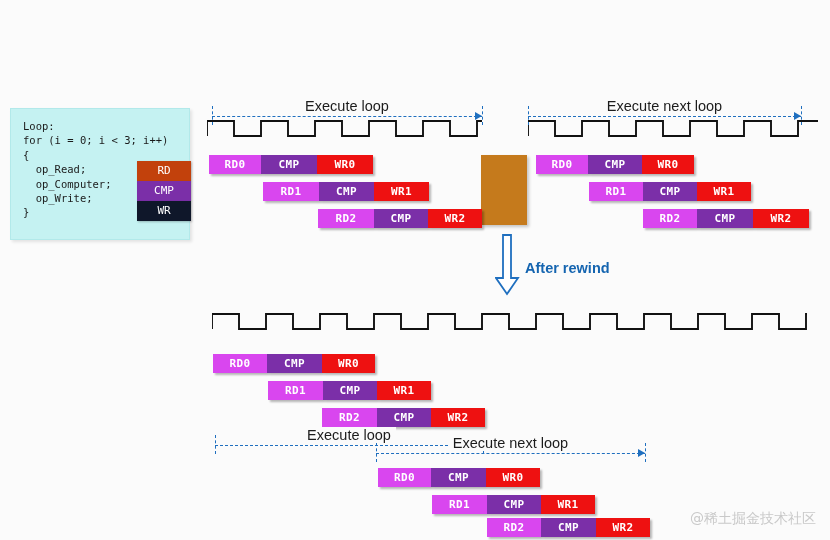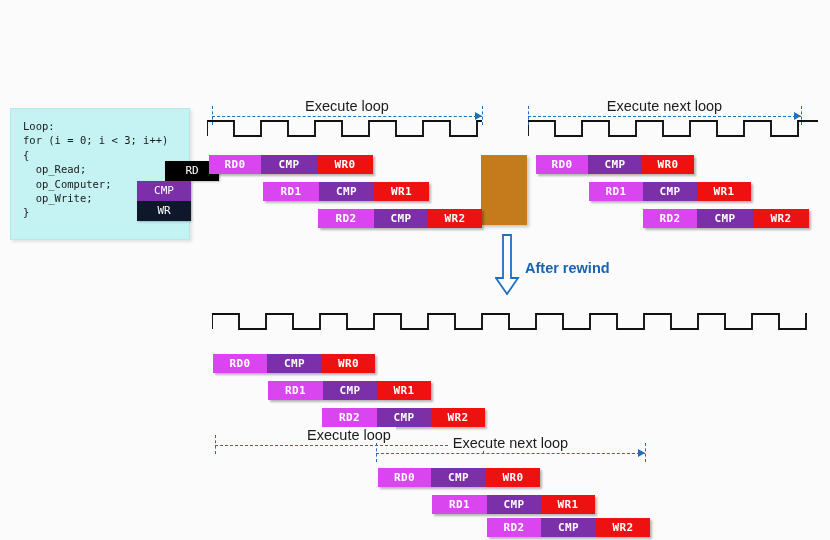--- a/index.html
+++ b/index.html
@@ -35,21 +35,21 @@
     white-space:pre;
   }
   .legend{position:absolute;left:126px;top:52px;}
   .legend .lg{
     width:54px;height:20px;line-height:20px;text-align:center;
     font-family:"DejaVu Sans Mono","Liberation Mono",monospace;
     font-size:11px;color:#fff;
     box-shadow:1px 1px 2px rgba(0,0,0,.25);
     box-sizing:border-box;
   }
-  .lg-rd{background:#000000;margin-left:28px;}
+  .lg-rd{background:#c2410c;}
   .lg-cmp{background:#7b2fa8;}
   .lg-wr{background:#0f172a;}
 
   
   .clock{position:absolute;}
 
   
   .bar{
     position:absolute;height:19px;line-height:19px;
     text-align:center;color:#ffffff;
@@ -208,14 +208,15 @@
       </div>
     </div>
 
   <div class="rewind-wrap">
     <svg width="26" height="62" viewBox="0 0 26 62">
       <polygon points="8,1 16,1 16,44 23,44 12,60 1,44 8,44" fill="#ffffff" stroke="#1f6fbf" stroke-width="1.8" stroke-linejoin="miter"></polygon>
     </svg>
     <div class="rewind-label">After rewind</div>
   </div>
 
+  <div class="watermark">@稀土掘金技术社区</div>
 
 </div>
 
 </body></html>

